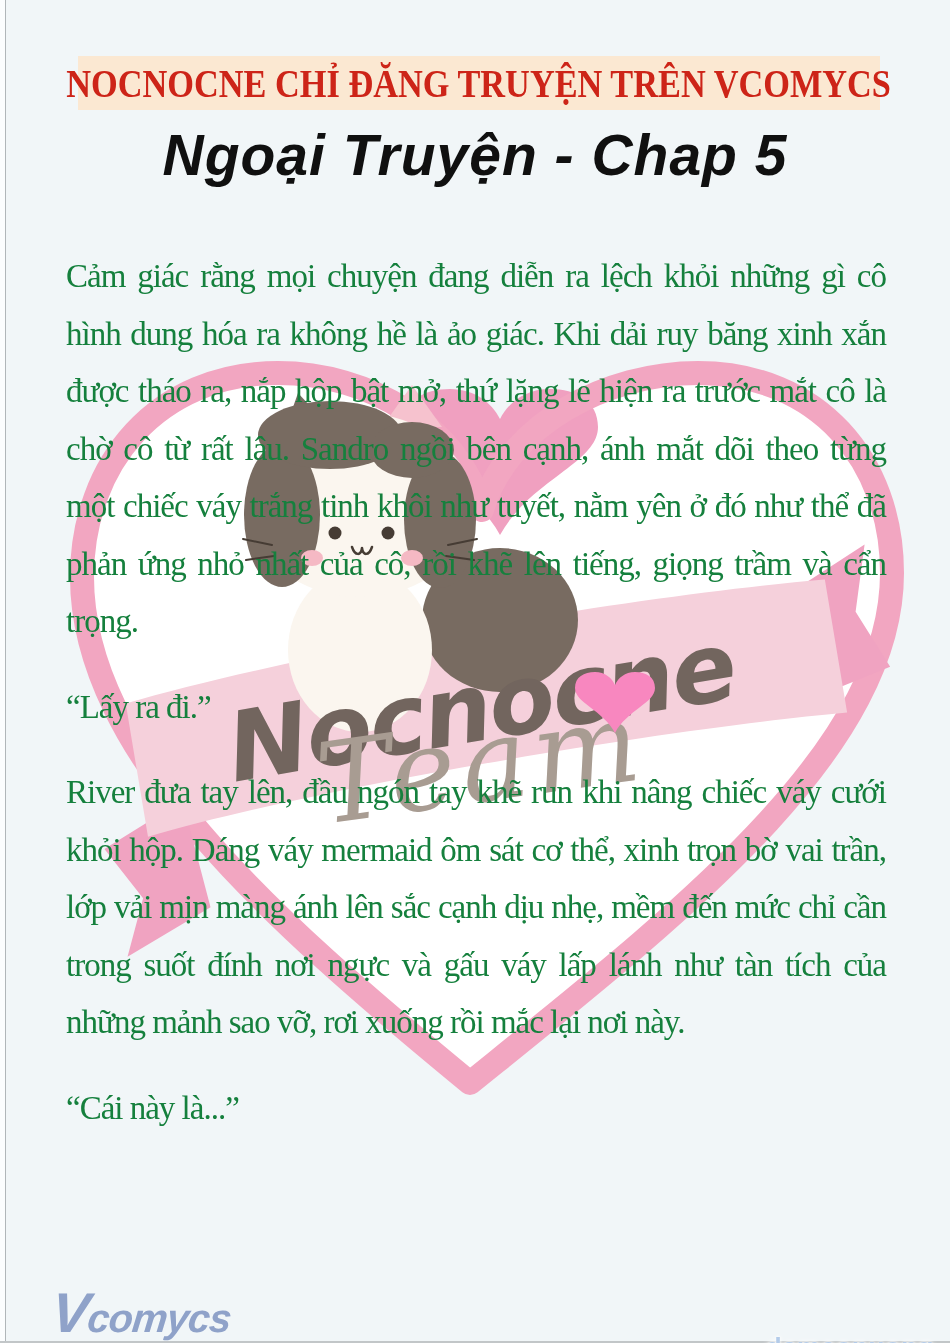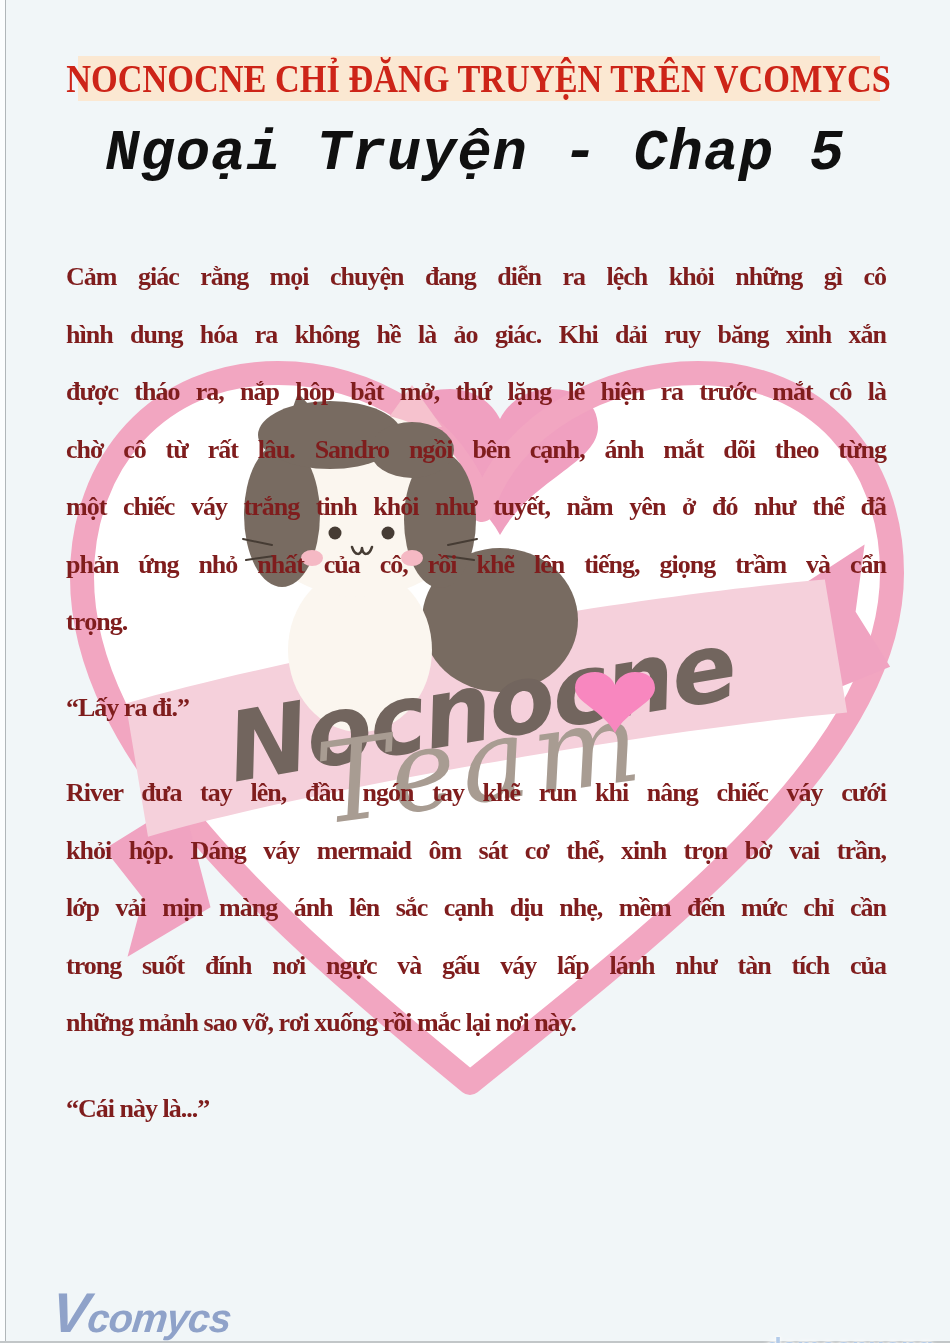--- a/index.html
+++ b/index.html
@@ -7,48 +7,48 @@
     position:relative; width:950px; height:1343px;
     background:#f1f6f8; overflow:hidden;
     font-family:"Liberation Serif", serif;
   }
   .edge-left-white { position:absolute; left:0; top:0; width:5px; height:100%; background:#fbfdfe; }
   .edge-left-line  { position:absolute; left:5px; top:0; width:1px; height:100%; background:#9aa0a4; opacity:.75; }
   .edge-bottom     { position:absolute; left:0; bottom:0; width:100%; height:2px; background:#c2c6c8; }
 
   
   .banner {
-    position:absolute; left:78px; top:56px; width:802px; height:45px;
+    position:absolute; left:78px; top:56px; width:802px; height:54px;
     background:#fbe8d2; display:flex; align-items:center; justify-content:center;
     z-index:3;
   }
   .banner span {
     display:inline-block; transform:scaleX(0.88); transform-origin:center;
     font-family:"Liberation Serif", serif; font-weight:700;
     font-size:39px; line-height:45px; color:#cd2418; white-space:nowrap;
   }
 
   
   .title {
     position:absolute; left:0; top:122px; width:950px; text-align:center;
-    font-family:Liberation Mono, monospace; font-style:italic; font-weight:700;
+    font-family:Liberation Sans, sans-serif; font-style:italic; font-weight:700;
     font-size:57px; color:#101010; letter-spacing:1px; z-index:3; white-space:nowrap;
   }
 
   
   .wm { position:absolute; left:30px; top:355px; z-index:1; }
 
   
   .body-text {
     position:absolute; left:66px; top:248px; width:820px; z-index:2;
   }
   .para { margin:0 0 28px 0; }
   .line {
-    font-family:"Liberation Serif", serif; font-weight:700;
-    font-size:26px; letter-spacing:-1px; color:#7f1d1d;
+    font-family:"Liberation Serif", serif; font-weight:400;
+    font-size:33px; letter-spacing:-1px; color:#15803d;
     height:57.5px; line-height:57.5px; white-space:nowrap; overflow:visible;
   }
   .line.just { text-align:justify; text-align-last:justify; }
 
   
   .logo-left {
     position:absolute; left:52px; top:1280px; z-index:3;
     font-family:"Liberation Sans", sans-serif; font-weight:700; font-style:italic;
     font-size:40px; color:#8fa2c9; letter-spacing:-1px; transform:skewX(-6deg);
   }

